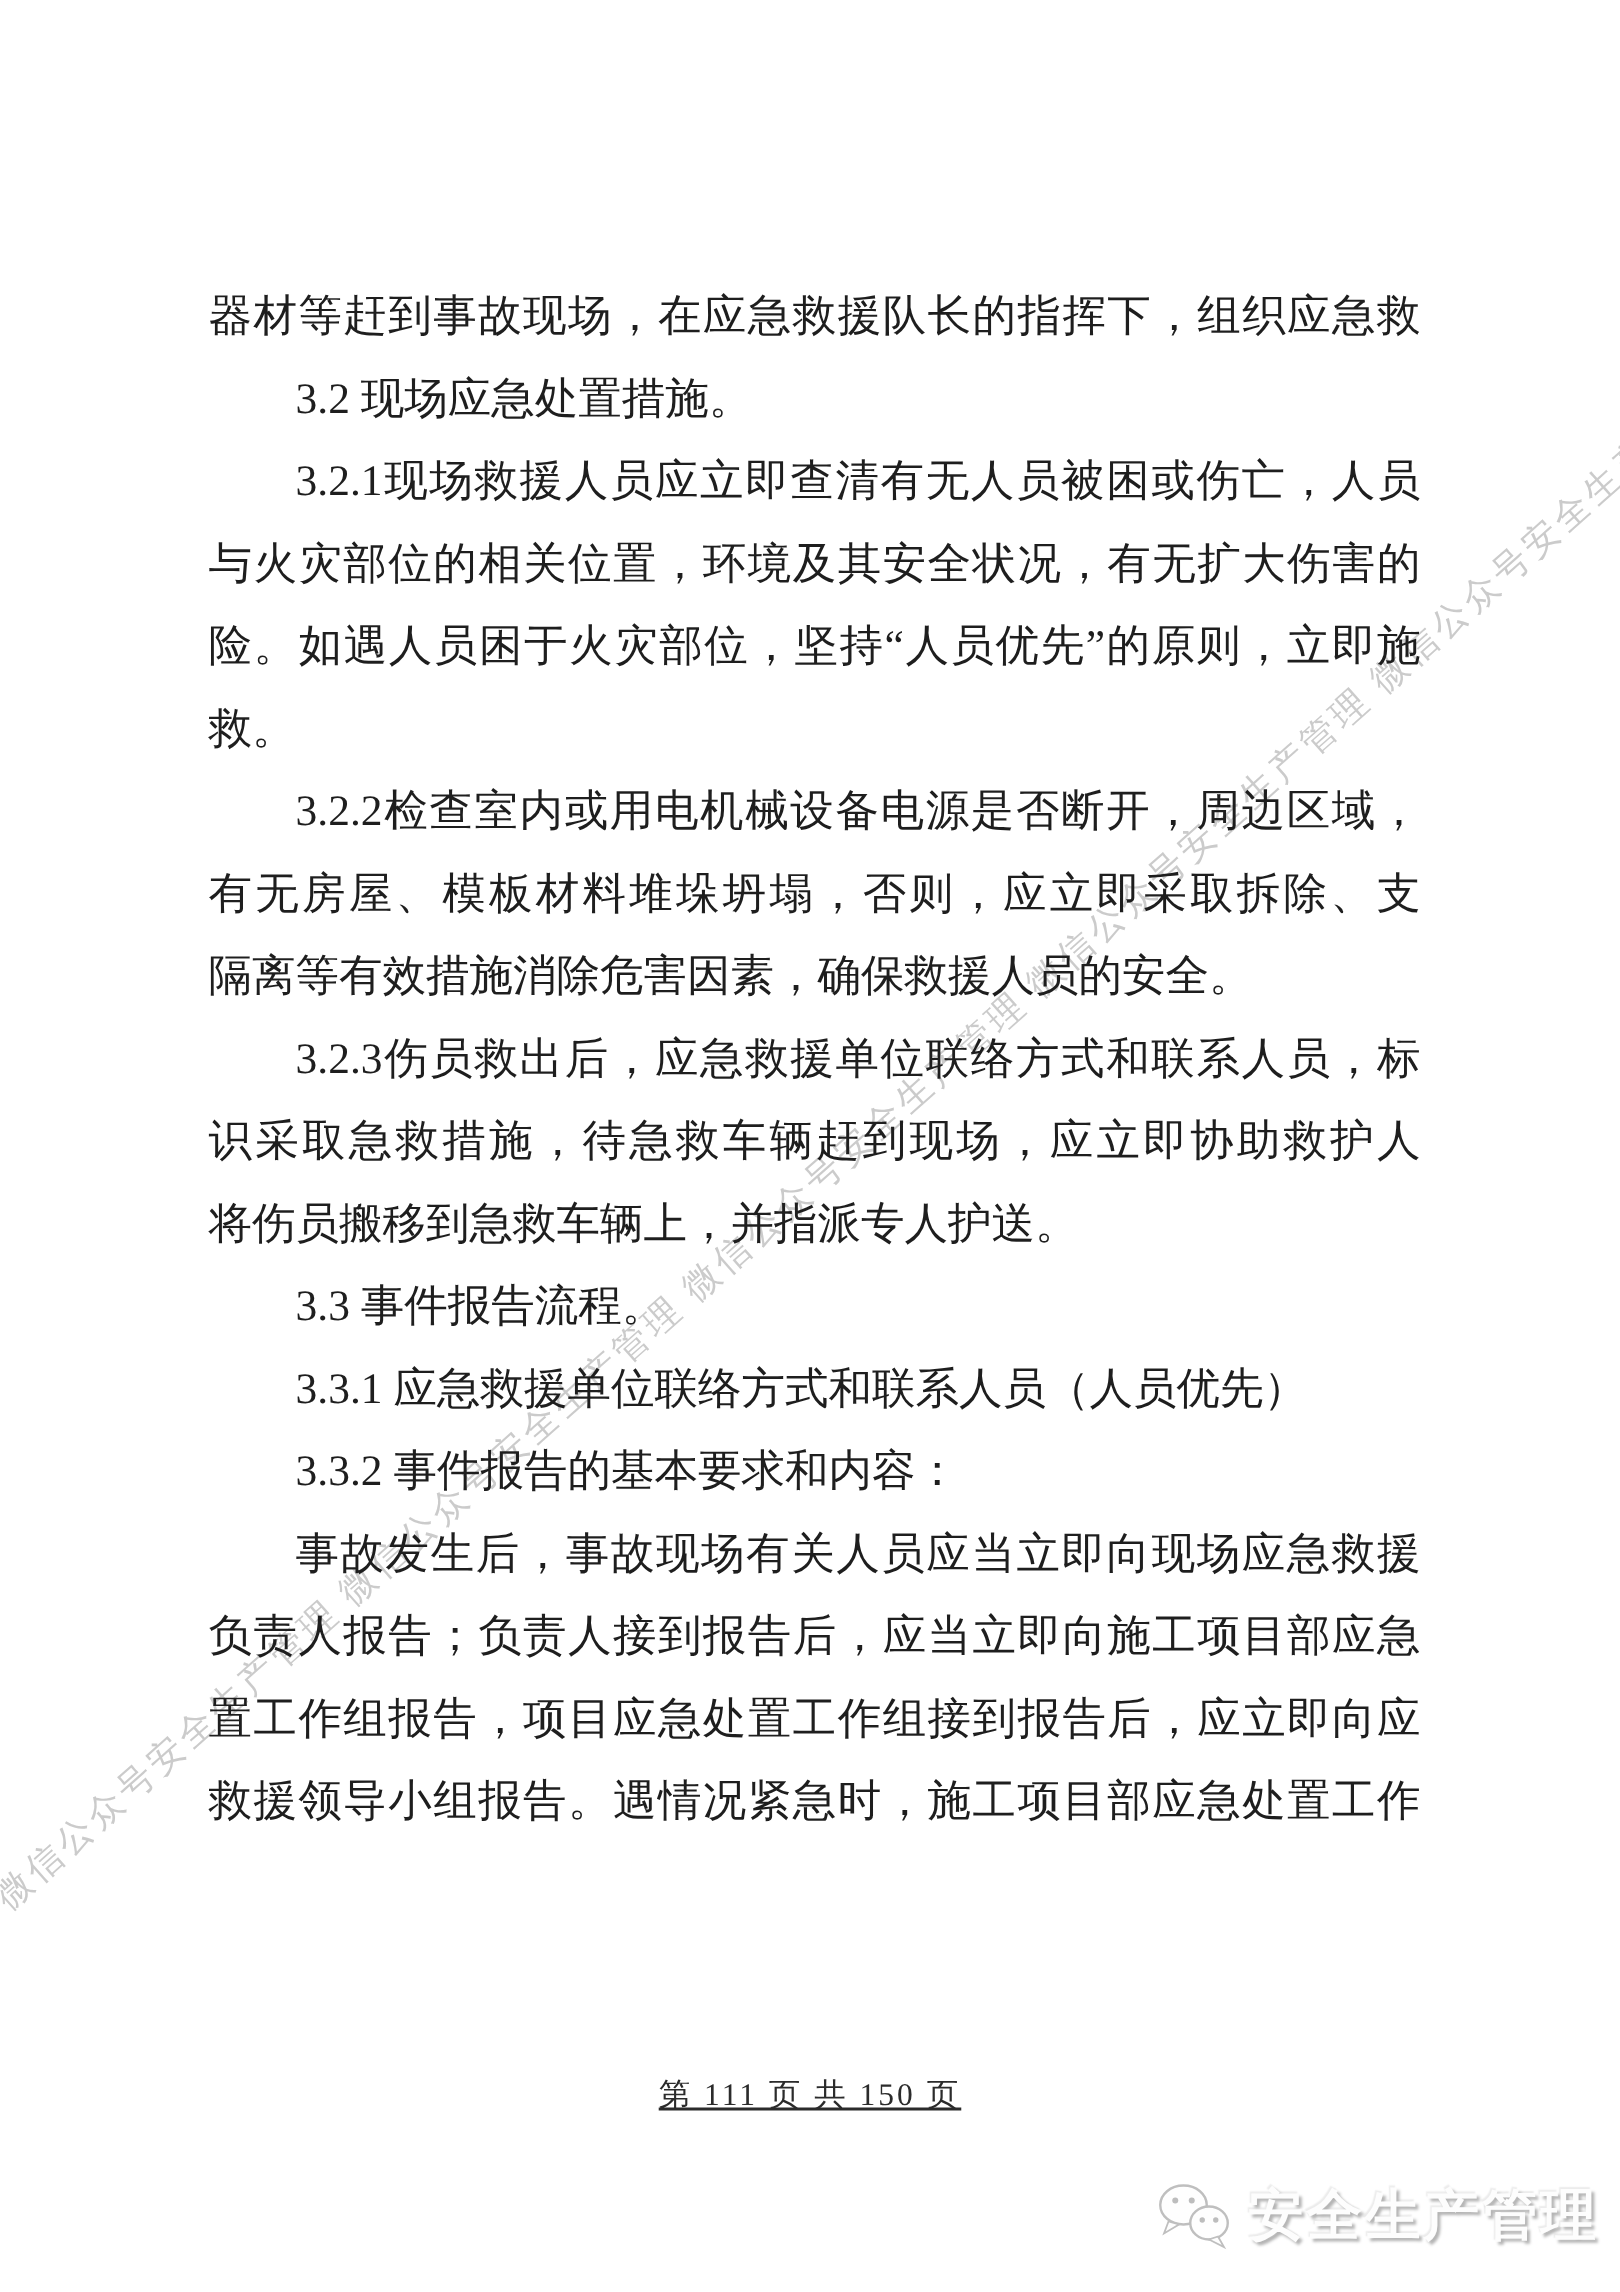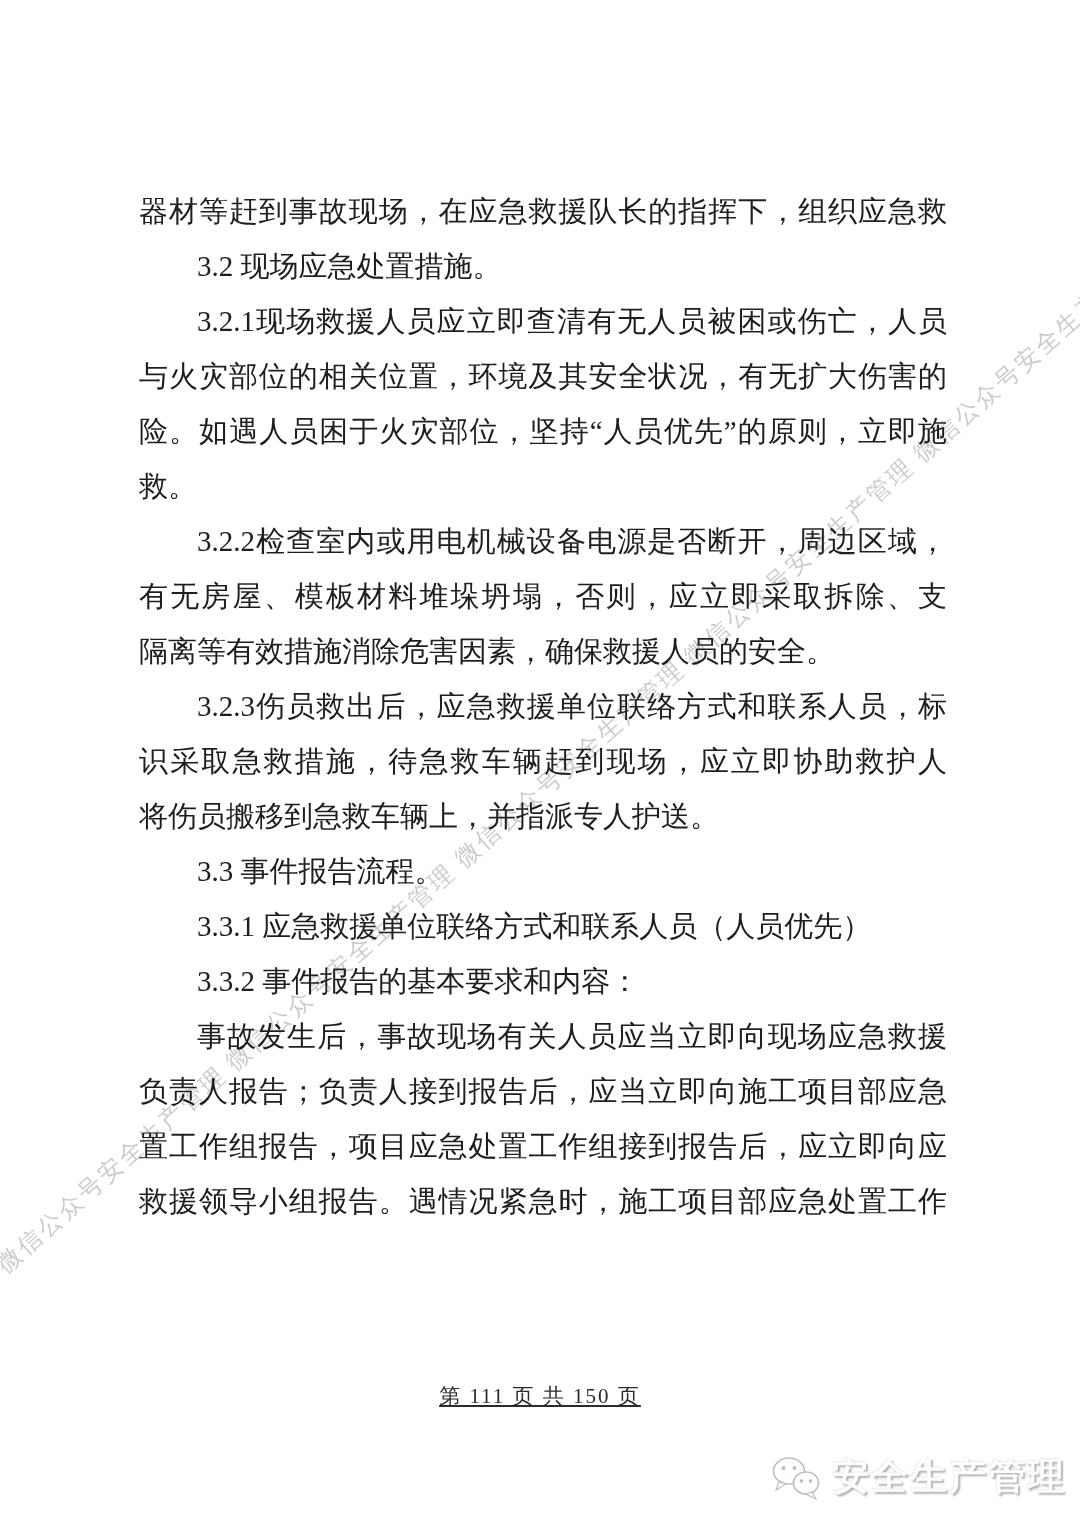--- a/index.html
+++ b/index.html
@@ -60,21 +60,21 @@
     color: #2b2b2b;
     z-index: 2;
     text-decoration: underline;
   }
   
   .brand {
     position: absolute;
     top: 1452px;
     right: 14px;
     display: flex;
-    align-items: flex-end;
+    align-items: center;
     gap: 8px;
     z-index: 2;
   }
   .brand-text {
     font-family: "Liberation Sans", "DejaVu Sans", sans-serif;
     font-weight: bold;
     font-size: 37px;
     letter-spacing: 2px;
     color: #fdfdfd;
     text-shadow: 2px 2px 2px #b4b4b4, -1px -1px 1px #ececec;

